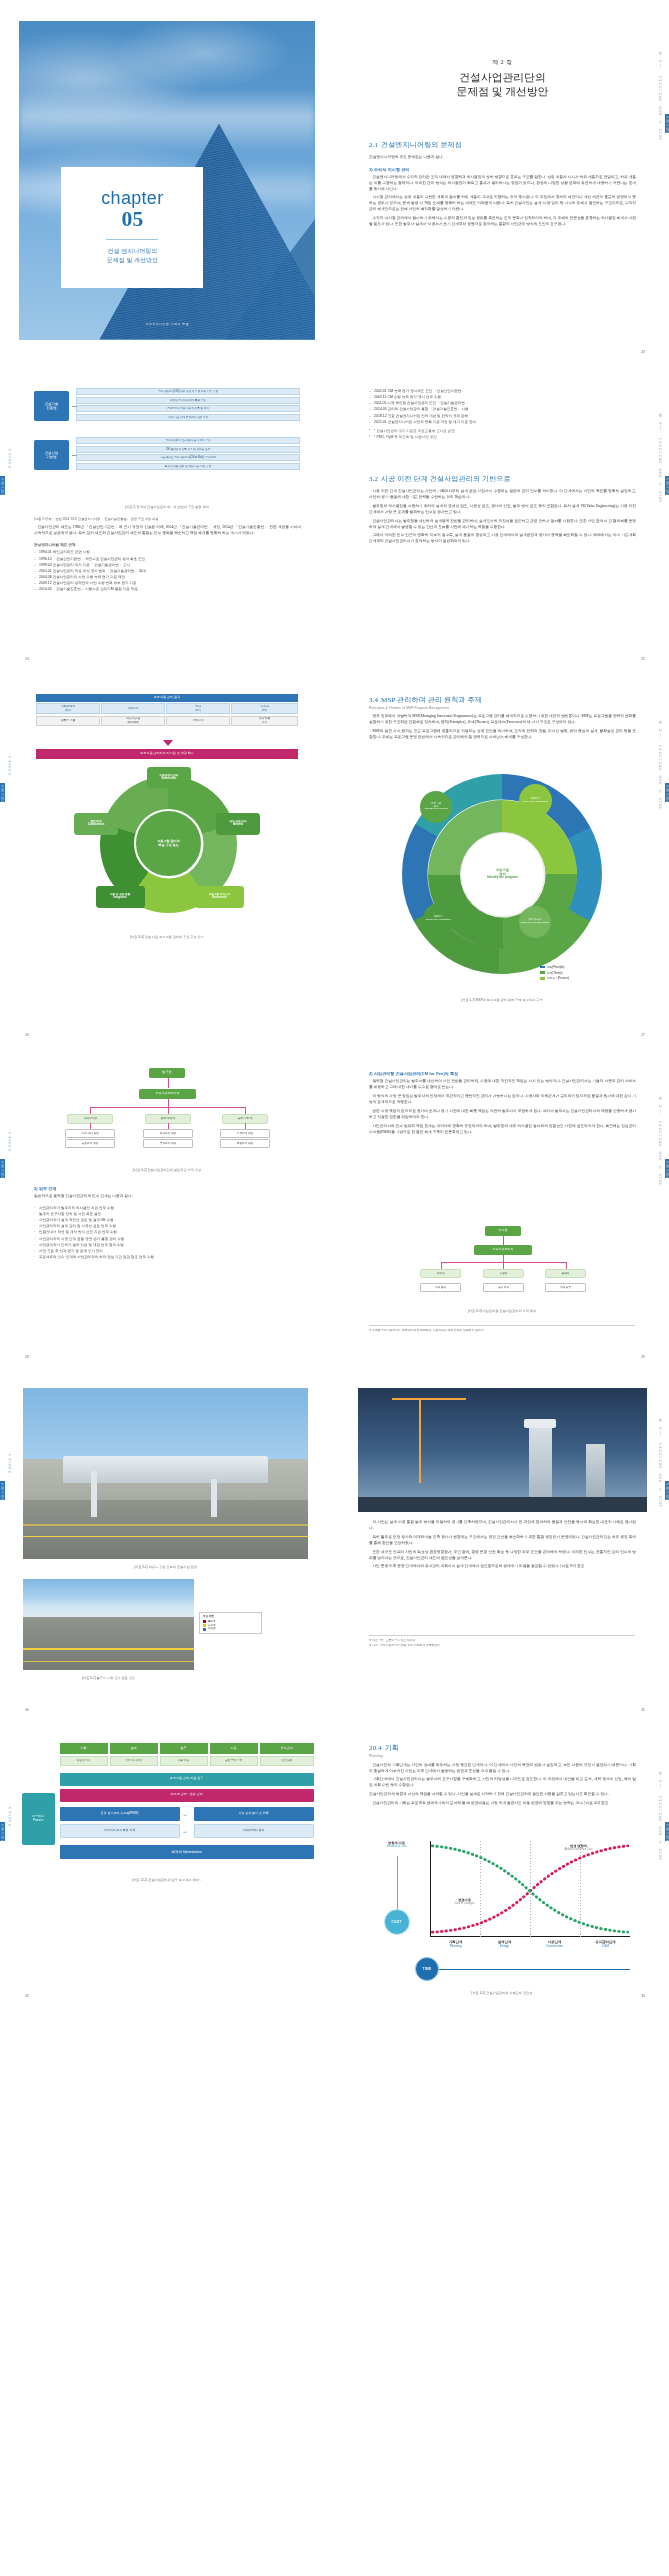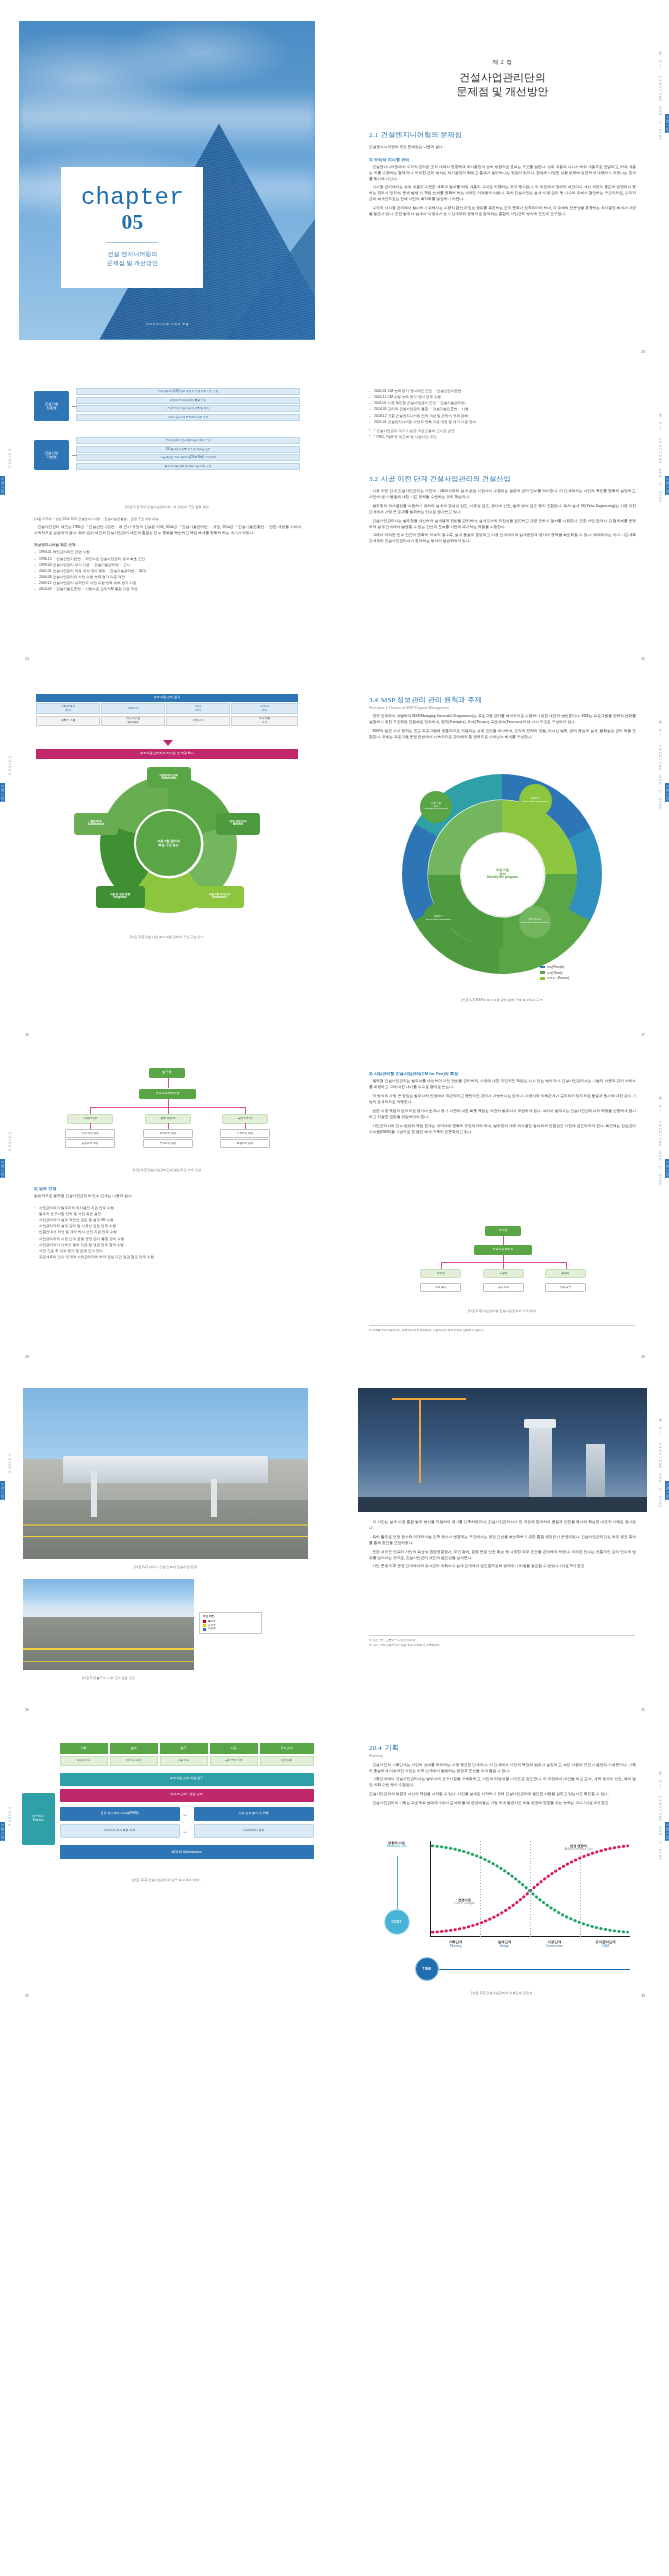--- a/index.html
+++ b/index.html
@@ -136,22 +136,22 @@
     position:absolute; left:-23px; right:0; top:142px; height:51px;
     background:linear-gradient(180deg, rgba(255,255,255,0), rgba(255,255,255,.33) 50%, rgba(255,255,255,0));
     filter:blur(4px);
   }
   .cover-card {
     position:absolute; left:42px; top:146px; width:142px; height:121px;
     background:#ffffff; display:flex; flex-direction:column;
     align-items:center; justify-content:center; z-index:4;
   }
   .cover-card .kw {
-    font-family:Liberation Mono, monospace;
-    font-size:24px; color:#1f6eb0; line-height:1; letter-spacing:0.3px;
+    font-family:Liberation Sans, sans-serif;
+    font-size:18px; color:#1f6eb0; line-height:1; letter-spacing:0.3px;
   }
   .cover-card .kn {
     font-family:"Liberation Serif","DejaVu Serif",serif;
     font-size:21.6px; color:#1f6eb0; line-height:1.05; font-weight:bold;
     margin-top:1.1px;
   }
   .cover-card .rule { width:52px; height:0.6px; background:#9ec4e0; margin:8px 0 7.4px; }
   .cover-card .ksub {
     font-size:6px; color:#2e75b6; line-height:1.5; text-align:center;
     font-family:"Liberation Sans","DejaVu Sans",sans-serif;
@@ -276,21 +276,21 @@
     <div class="page right">
       <div class="vtab r">제2장 | 건설엔지니어링의 문제점 및 개선방안</div>
       <div class="edgemark r" style="top:114px;">건설엔지니어링</div>
 
       <div class="body-col" style="top:59px;">
         <div class="h-chapnum">제 2 장</div>
         <div class="h-chaptitle">건설사업관리단의</div>
         <div class="h-chaptitle" style="margin-top:0">문제점 및 개선방안</div>
       </div>
 
-      <div class="body-col" style="top:130px;">
+      <div class="body-col" style="top:140px;">
         <div class="h2">
           <span class="num">2.1</span><span>건설엔지니어링의 문제점</span>
         </div>
         <div style="height:4.6px"></div>
         <p class="t noind">건설엔지니어링의 주요 문제점은 다음과 같다.</p>
         <div style="height:4px"></div>
         <div class="h3">1) 수직적·지시형 관리</div>
         <div style="height:2.3px"></div>
         <p class="t">건설엔지니어링에서 수직적 관리란 조직 내에서 영향력과 의사결정이 상하 방향으로 흐르는 구조를 말한다. 상위 계층의 지시가 하위 계층으로 전달되고, 하위 계층은 이를 수행하는 형태이다. 이러한 관리 방식은 의사결정이 빠르고 통제가 용이하다는 장점이 있으나, 현장의 다양한 상황 변화에 유연하게 대응하기 어렵다는 한계를 동시에 지닌다.</p>
         <p class="t">지시형 관리에서는 상위 계층이 수립한 계획과 절차를 하위 계층이 그대로 이행하는 것이 중시된다. 이 과정에서 창의적 제안이나 개선 의견이 충분히 반영되지 못하는 경우가 많으며, 문제 발생 시 책임 소재를 명확히 하는 데에도 어려움이 따른다. 특히 건설사업은 설계·시공·감리 등 다수의 주체가 협업하는 구조이므로, 수직적 관리 체계만으로는 전체 사업의 최적화를 달성하기 어렵다.</p>
@@ -360,21 +360,21 @@
         </ul>
         <div style="height:2.8px"></div>
         <ul class="dash star">
           <li style="color:#555;">* 건설사업관리 대가 기준은 국토교통부 고시로 운영</li>
           <li style="color:#555;">* PMC, PgM 등 제도화 및 시범사업 추진</li>
         </ul>
       </div>
 
       <div class="body-col" style="top:112px;">
         <div class="h2">
-          <span class="num">3.2</span><span>시공 이전 단계 건설사업관리의 건설산업</span>
+          <span class="num">3.2</span><span>시공 이전 단계 건설사업관리의 기반으로</span>
         </div>
         <div style="height:5.1px"></div>
         <p class="t">시공 이전 단계 건설사업관리는 사업의 기획에서부터 설계 완료 시점까지 수행되는 일련의 관리 업무를 의미한다. 이 단계에서는 사업의 목표를 명확히 설정하고, 사업비·공기·품질에 대한 기본 전략을 수립하는 것이 핵심이다.</p>
         <p class="t">발주청의 의사결정을 지원하기 위하여 설계의 경제성 검토, 시공성 검토, 공사비 산정, 발주 방식 검토 등이 포함된다. 특히 설계 VE(Value Engineering)는 시공 이전 단계에서 가장 큰 효과를 발휘하는 업무로 평가받고 있다.</p>
         <p class="t">건설사업관리자는 발주청을 대신하여 설계용역 전반을 관리하며, 설계도서의 적정성을 검토하고 관련 인허가 절차를 지원한다. 또한 사업 참여자 간 협의체를 운영하여 설계 단계에서 발생할 수 있는 간섭과 오류를 사전에 제거하는 역할을 수행한다.</p>
         <p class="t">그래서 이러한 업무 접근이 명확히 이루어 질수록, 설계 품질이 향상되고 시공 단계에서의 설계변경과 공사비 증액을 최소화할 수 있다. 해외에서는 이미 기본계획 단계부터 건설사업관리자가 참여하는 방식이 일반화되어 있다.</p>
       </div>
       <div class="folio r">25</div>
     </div>
   </div>
@@ -439,21 +439,21 @@
       <div class="caption" style="position:absolute;left:34px;top:263px;width:266px;">[자료 3-4] 건설 사업 프로그램 관리의 주요 구성 요소</div>
       <div class="folio l">26</div>
     </div>
 
     <div class="page right">
       <div class="vtab r">제2장 | 건설엔지니어링의 문제점 및 개선방안</div>
       <div class="edgemark r" style="top:114px;">건설엔지니어링</div>
 
       <div class="body-col" style="top:26px;">
         <div class="h2">
-          <span class="num">3.4</span><span>MSP 정보관리 관리 원칙과 주제</span>
+          <span class="num">3.4</span><span>MSP 관리하며 관리 원칙과 주제</span>
         </div>
         <div class="h2-en">Principles &amp; Themes of MSP Program Management</div>
         <div style="height:4px"></div>
         <p class="t">영국 정부에서 개발하여 MSP(Managing Successful Programmes)는 프로그램 관리를 체계적으로 수행하기 위한 대표적 방법론이다. MSP는 프로그램을 전략적 변화를 실현하기 위한 구조화된 집합체로 정의하며, 원칙(Principles), 주제(Themes), 프로세스(Processes)의 세 가지 구조로 구성되어 있다.</p>
         <p class="t">MSP의 일곱 가지 원칙은 모든 프로그램에 공통적으로 적용되는 성공 요인을 의미하며, 조직의 전략과 정렬, 리더십 발휘, 편익 중심의 설계, 불확실성 관리 등을 포함한다. 주제는 프로그램 운영 전반에서 지속적으로 관리해야 할 영역으로 거버넌스 체계를 구성한다.</p>
       </div>
 
       <div class="dg" style="position:absolute;left:67px;top:105px;width:200px;height:200px;">
         <div class="donut" style="left:0;top:0;width:200px;height:200px;background:conic-gradient(#2e75b6 0deg 62deg,#2f8fbf 62deg 118deg,#5aa546 118deg 182deg,#4e9a3e 182deg 242deg,#2e75b6 242deg 300deg,#2f9fa8 300deg 360deg);">
           <div class="hole" style="width:149px;height:149px;"></div>

